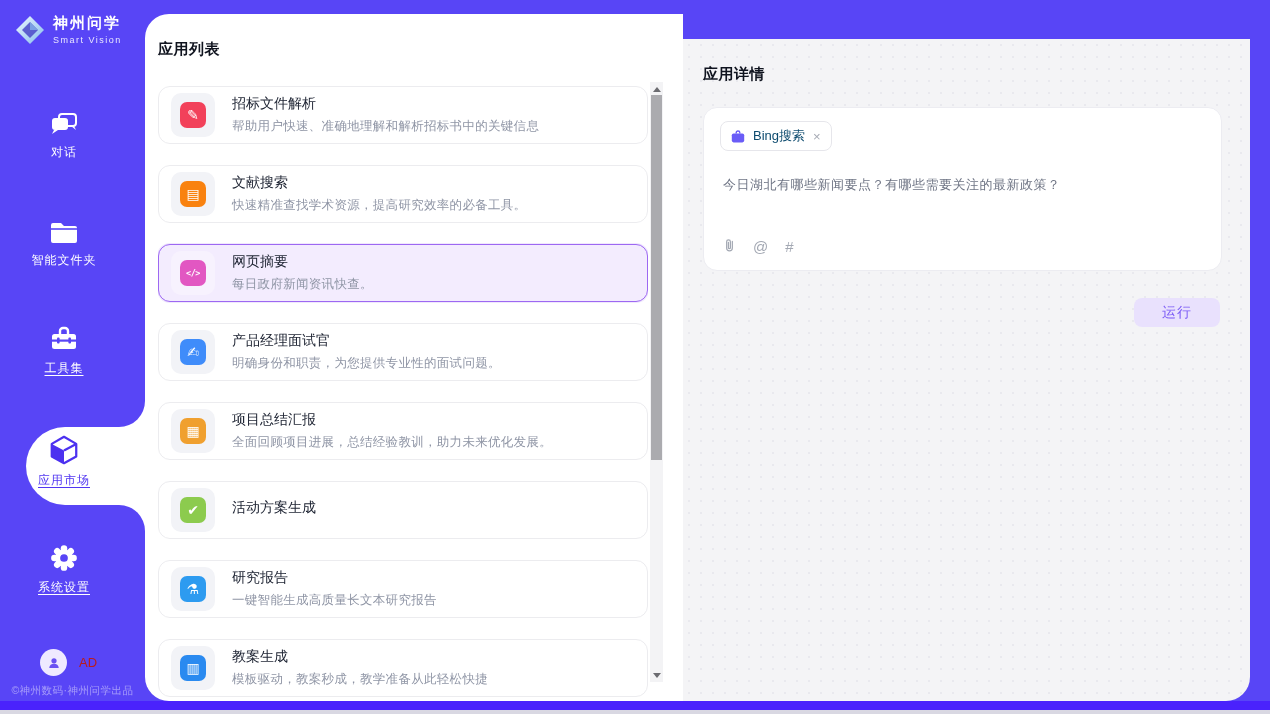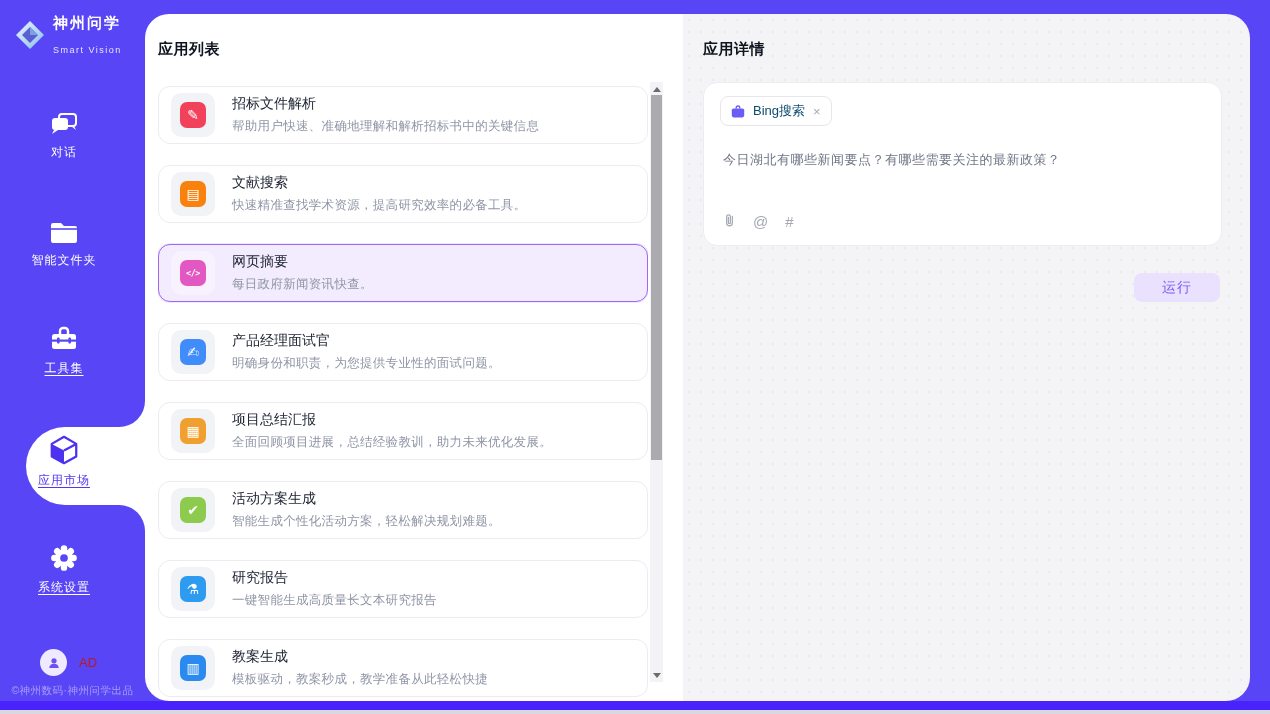--- a/index.html
+++ b/index.html
@@ -5,42 +5,42 @@
   * { box-sizing: border-box; margin: 0; padding: 0; }
   body { background:#d9d8e2; font-family:"Liberation Sans","DejaVu Sans",sans-serif; }
   .stage { position:relative; width:1270px; height:714px; overflow:hidden; background:#d9d8e2; }
   .frame { position:absolute; left:0; top:0; width:100%; height:702px; background:#5845f6; }
   .bottom-strip { position:absolute; left:0; top:701px; width:100%; height:9px; background:#4a22fc; }
 
   
   .sidebar { position:absolute; left:0; top:0; width:145px; height:702px; }
   .logo { position:absolute; left:15px; top:14px; display:flex; align-items:center; gap:8px; }
   .logo-txt .cn { color:#fff; font-size:15px; font-weight:bold; letter-spacing:2px; }
-  .logo-txt .en { color:#e8e6ff; font-size:9px; letter-spacing:1.5px; margin-top:12px; }
+  .logo-txt .en { color:#e8e6ff; font-size:9px; letter-spacing:1.5px; margin-top:2px; }
   .nav-item { position:absolute; left:0; width:128px; text-align:center; cursor:pointer; }
   .nav-item svg { display:block; margin:0 auto 6px auto; }
   .nav-label { color:#fff; font-size:12px; letter-spacing:1px; }
   .nav-label.u { text-decoration:underline; text-underline-offset:3px; }
   .nav-item.active .nav-label { color:#5136f2; }
   .active-blob { position:absolute; left:26px; right:0; top:427px; height:78px; background:#fff; border-radius:39px 0 0 39px; }
   .curve { position:absolute; right:0; width:26px; height:26px; background:#fff; }
   .curve-top { top:-26px; } .curve-bottom { bottom:-26px; }
   .curve::after { content:''; position:absolute; inset:0; background:#5845f6; }
   .curve-top::after { border-bottom-right-radius:26px; }
   .curve-bottom::after { border-top-right-radius:26px; }
   .user-row { position:absolute; left:40px; top:649px; display:flex; align-items:center; gap:12px; cursor:pointer; }
   .avatar { width:27px; height:27px; border-radius:50%; background:#efeaff; display:flex; align-items:center; justify-content:center; }
   .user-name { color:#b91c1c; font-size:13px; }
   .copyright { position:absolute; left:0; width:145px; top:684px; text-align:center; font-size:10.5px; color:rgba(255,255,255,0.45); letter-spacing:.5px; white-space:nowrap; }
 
   
   .content { position:absolute; left:145px; top:14px; width:1105px; height:687px; border-radius:24px; overflow:hidden; display:flex; }
   .panel-list { width:538px; background:#fff; position:relative; flex:none; }
   .panel-detail { flex:1; background:#f4f4f6; position:relative;
-    background-image: radial-gradient(#e9e9ee 1px, transparent 1px); background-size:12px 12px; }
+    background-image: radial-gradient(#e9e9ee 1px, transparent 1px); background-size:12px 12px;margin-top:25px; }
   .panel-title { position:absolute; left:13px; top:26px; font-size:15px; font-weight:bold; color:#10141f; letter-spacing:.5px; }
   .panel-detail .panel-title { left:20px; }
 
   
   .cards { position:absolute; left:13px; top:72px; width:490px; height:615px; overflow:hidden; }
   .app-card { width:490px; height:58px; margin-bottom:21px; background:#fff; border:1px solid #ececef;
     border-radius:12px; display:flex; align-items:center; padding:0 12px; gap:17px; cursor:pointer; }
   .app-card.selected { background:#f3ecfe; border-color:#9d68f2; box-shadow:0 0 0 1px rgba(157,104,242,.15); }
   .app-tile { width:44px; height:44px; border-radius:10px; background:#f2f3f7; flex:none;
     display:flex; align-items:center; justify-content:center; }
@@ -219,21 +219,20 @@
       <div class="app-title">项目总结汇报</div>
       <div class="app-desc">全面回顾项目进展，总结经验教训，助力未来优化发展。</div>
     </div>
   </div>
           <div class="app-card">
     <div class="app-tile">
       <div class="app-glyph" style="background: rgb(140, 203, 78);">✔</div>
     </div>
     <div class="app-txt">
       <div class="app-title">活动方案生成</div>
-      <div class="app-desc">智能生成个性化活动方案，轻松解决规划难题。</div>
     </div>
   </div>
           <div class="app-card">
     <div class="app-tile">
       <div class="app-glyph" style="background: rgb(45, 155, 240);">⚗</div>
     </div>
     <div class="app-txt">
       <div class="app-title">研究报告</div>
       <div class="app-desc">一键智能生成高质量长文本研究报告</div>
     </div>

